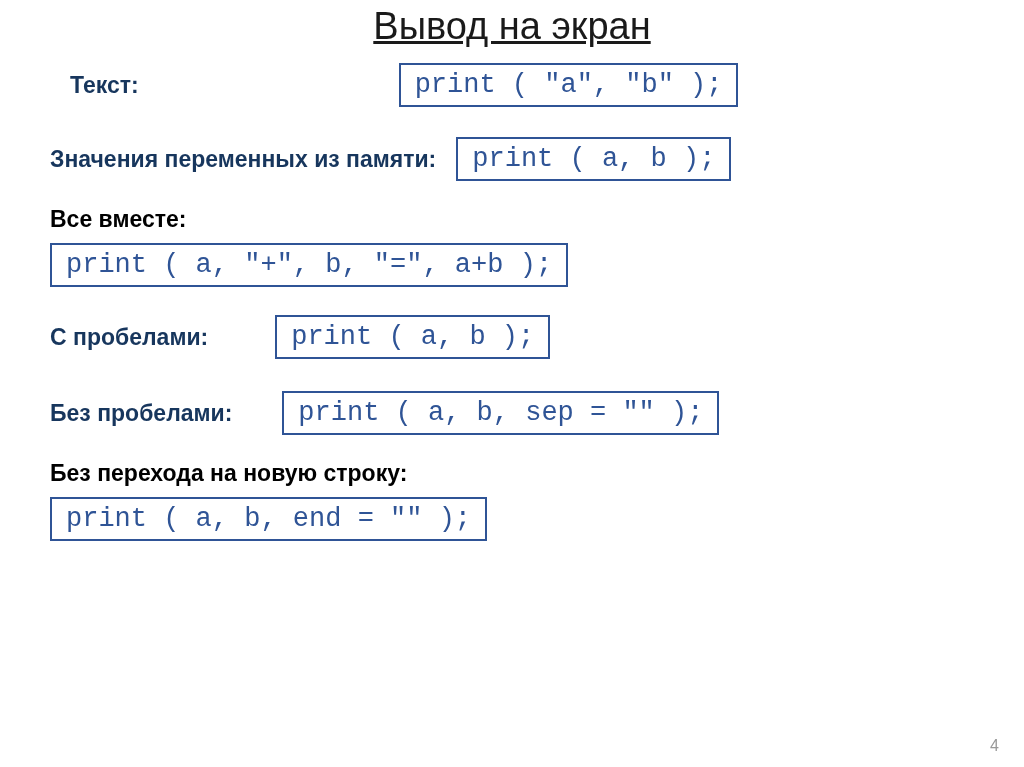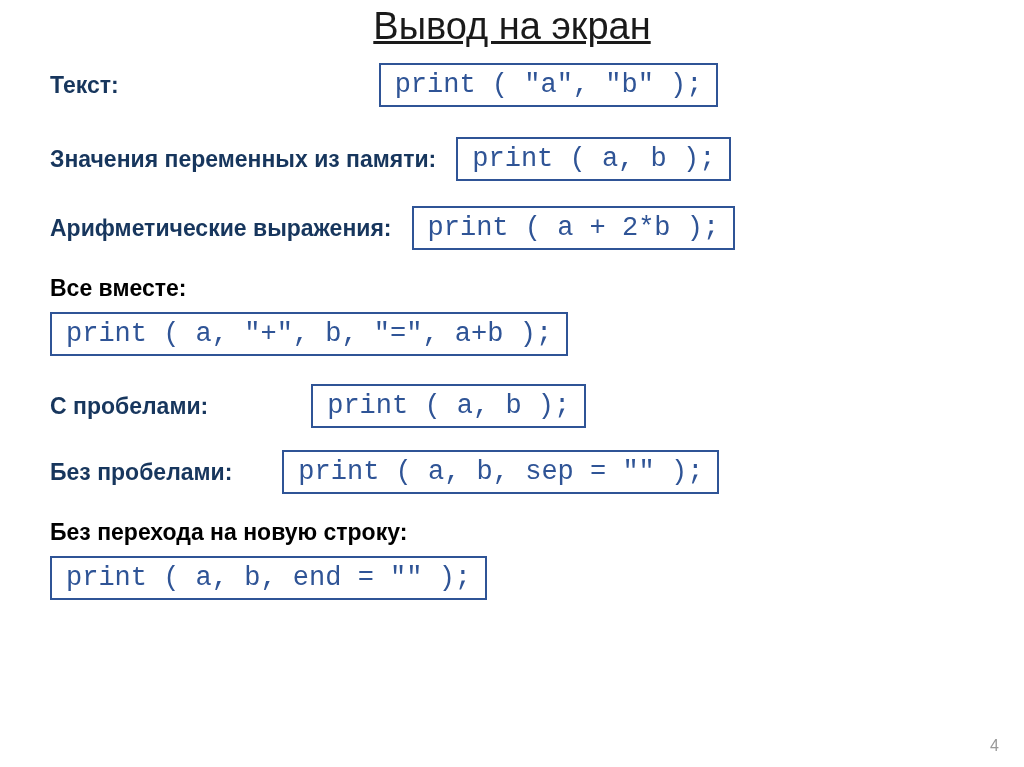--- a/index.html
+++ b/index.html
@@ -52,35 +52,35 @@
       border: 2px solid #2f5496;
       padding: 5px 14px;
       font-family: "Courier New", monospace;
       color: #2f5496;
       font-size: 27px;
       white-space: nowrap;
       background: #ffffff;
       display: inline-block;
     }
     .row1 { margin-bottom: 30px; }
-    .row1 .label { margin-right: 260px; }
+    .row1 .label { margin-right: 260px; margin-left: 20px; }
     .row2 { margin-bottom: 25px; }
     .row2 .label { margin-right: 20px; }
     .row3 { margin-bottom: 25px; }
     .row3 .label { margin-right: 20px; }
     .label-alone {
       color: #000000;
       font-size: 23px;
       font-weight: bold;
       margin-bottom: 10px;
     }
     .full-code-row {
       margin-bottom: 28px;
     }
-    .row5 { margin-bottom: 22px; gap: 36px; }
+    .row5 { margin-bottom: 32px; }
     .row5 .label { margin-right: 67px; }
     .row6 { margin-bottom: 25px; }
     .row6 .label { margin-right: 50px; }
     .page-number {
       position: absolute;
       bottom: 12px;
       right: 25px;
       color: #999;
       font-size: 16px;
     }
@@ -95,24 +95,20 @@
   <div class="row row1">
     <span class="label">Текст:</span>
     <span class="code-box">print ( "a", "b" );</span>
   </div>
 
   <div class="row row2">
     <span class="label">Значения переменных из памяти:</span>
     <span class="code-box">print ( a, b );</span>
   </div>
 
-  <div class="row row3">
-    <span class="label">Арифметические выражения:</span>
-    <span class="code-box">print ( a + 2*b );</span>
-  </div>
 
   <div class="label-alone">Все вместе:</div>
   <div class="full-code-row">
     <span class="code-box-full">print ( a, "+", b, "=",  a+b );</span>
   </div>
 
   <div class="row row5">
     <span class="label">С пробелами:</span>
     <span class="code-box">print ( a, b );</span>
   </div>

